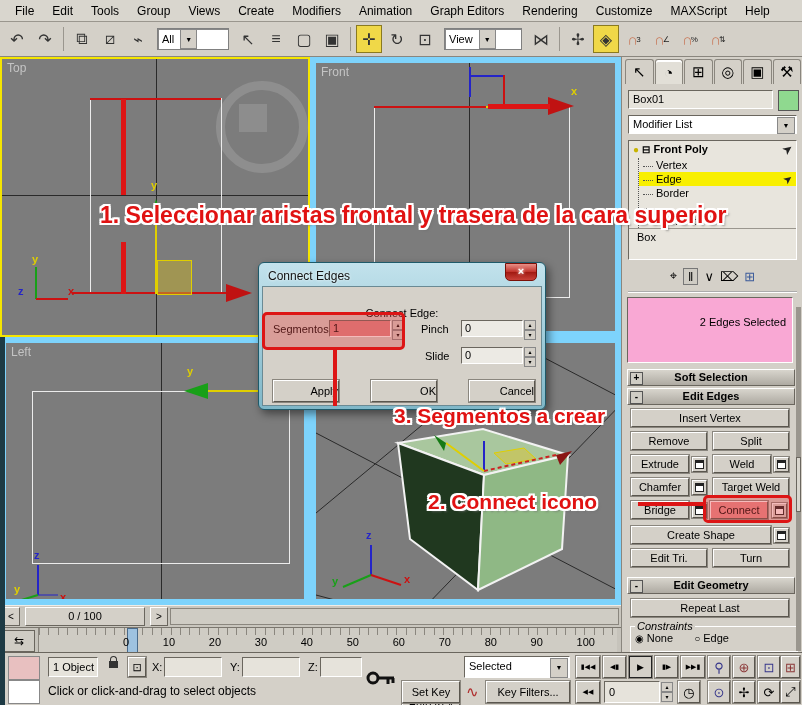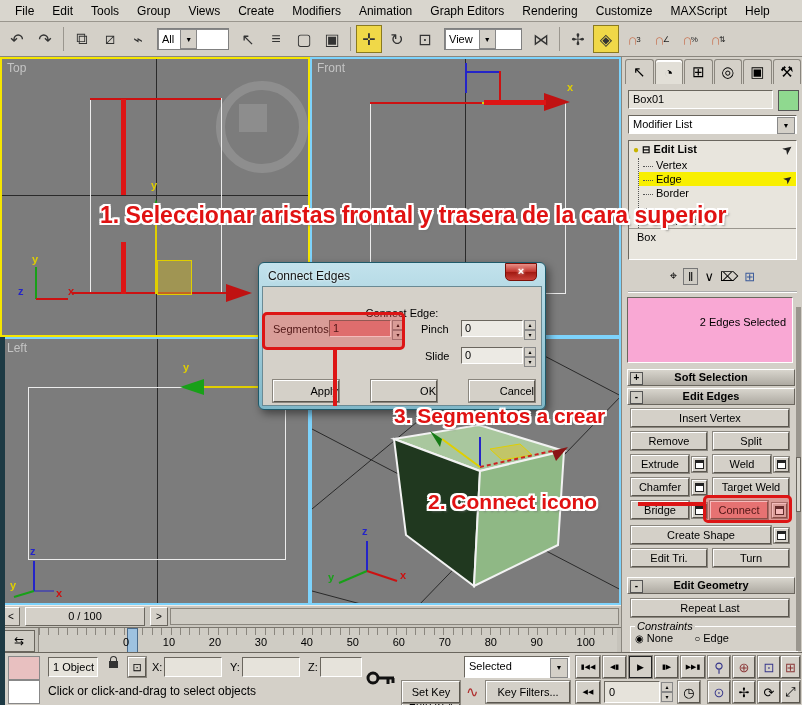--- a/index.html
+++ b/index.html
@@ -11,21 +11,21 @@
   .toolbar{position:absolute;left:0;top:22px;width:802px;height:35px;background:#d4d0c8;border-bottom:1px solid #8a867e;display:flex;align-items:center;gap:2px;padding-left:4px;box-sizing:border-box;}
   .tb{display:inline-flex;align-items:center;justify-content:center;width:24px;height:26px;font-size:16px;color:#333;border:1px solid transparent;}
   .tb.active{background:#f0d848;border:1px solid #8a7a20;}
   .tb .mag{color:#c87858;font-weight:bold;font-size:15px;}
   .tb sup{font-size:8px;color:#222;margin-left:-2px;}
   .tb-dd{display:inline-flex;align-items:center;height:20px;background:#fff;border:1px solid #808080;box-shadow:inset 1px 1px 0 #888;margin:12px 4px;padding-left:4px;font-size:11px;}
   .tb-dd .ddbtn{width:15px;height:18px;background:#d4d0c8;border:1px solid #888;display:inline-flex;align-items:center;justify-content:center;font-size:7px;margin-left:6px;}
   .tbsep{width:1px;height:24px;background:#9a968e;margin:0 3px;}
   
   .vp-area{position:absolute;left:0;top:57px;width:621px;height:548px;background:#505050;}
-  .vp{position:absolute;background:#7c7c7c;border:2px solid #7dd3fc;box-sizing:border-box;overflow:hidden;}
+  .vp{position:absolute;background:#7c7c7c;border:6px solid #7dd3fc;box-sizing:border-box;overflow:hidden;}
   .vp.active{border:2px solid #f5e500;}
   .vp-label{position:absolute;left:5px;top:2px;color:#c4c4c4;font-size:12px;z-index:3;}
   .wire{position:absolute;border:1px solid #ececec;}
   .redline{position:absolute;background:#cc1111;}
   .yline{position:absolute;background:#e0cf00;}
   .bline{position:absolute;background:#2424c8;}
   .xhair{position:absolute;background:#2a2a2a;}
   .axis-lab{position:absolute;font-size:11px;font-weight:bold;}
   .arrow-r{position:absolute;width:0;height:0;border-top:9px solid transparent;border-bottom:9px solid transparent;border-left:26px solid #c01212;}
   .arrow-l-green{position:absolute;width:0;height:0;border-top:8px solid transparent;border-bottom:8px solid transparent;border-right:24px solid #18a018;}
@@ -272,21 +272,21 @@
     <div class="a" style="left:156px;top:33px;width:19px;height:19px;background:#8fd98f;border:1px solid #555;"></div>
     <div class="sunken" style="left:6px;top:58px;width:169px;height:19px;background:#fff;">
       <span class="a" style="left:4px;top:2px;">Modifier List</span>
       <span class="a" style="right:1px;top:1px;width:16px;height:15px;background:#d4d0c8;border:1px solid #888;text-align:center;font-size:7px;line-height:15px;">▼</span>
     </div>
 
     <div class="sunken" style="left:6px;top:83px;width:169px;height:120px;background:#e8e5dd;">
       <div class="stackrow" style="height:17px;line-height:17px;font-weight:bold;">
         <span style="color:#c8b400;font-size:10px;">●</span>
         <span style="font-size:10px;">⊟</span>
-        <span>Edit List</span>
+        <span>Front Poly</span>
         <span class="cursor-ico">➤</span>
       </div>
       <div class="tree">
         <div class="stackrow"><span>Vertex</span></div>
         <div class="stackrow" style="background:#f8ef00;"><span>Edge</span>
           <span class="cursor-ico">➤</span></div>
         <div class="stackrow"><span>Border</span></div>
         <div class="stackrow"><span></span></div>
         <div class="stackrow"><span>Element</span></div>
       </div>

